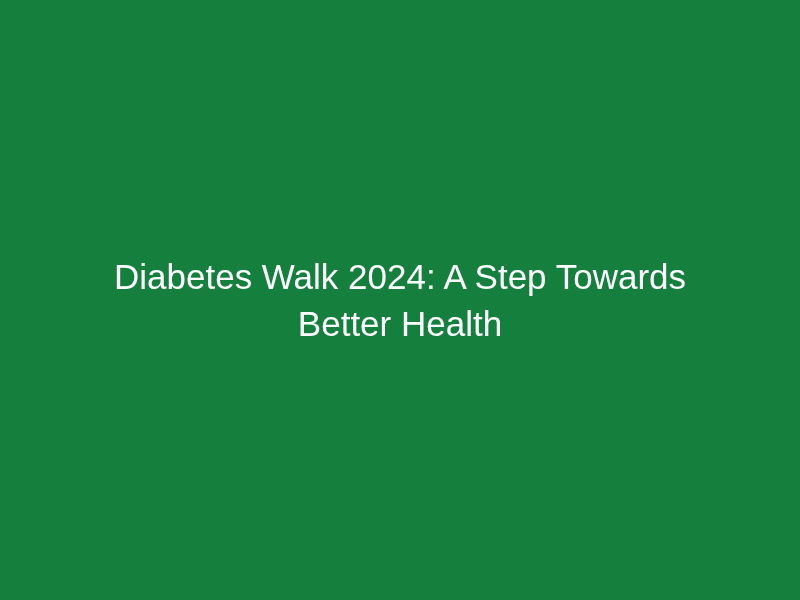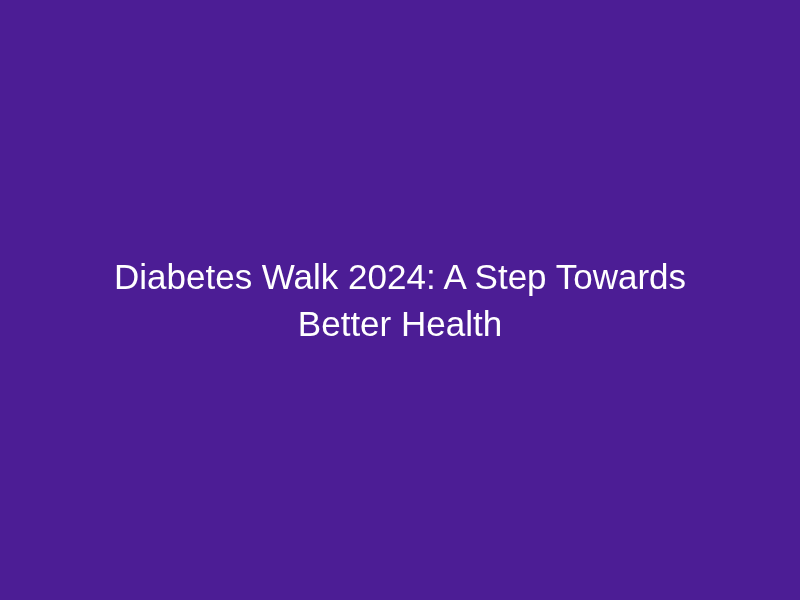--- a/index.html
+++ b/index.html
@@ -12,21 +12,21 @@
     width: 800px;
     height: 600px;
     overflow: hidden;
     font-family: "Liberation Sans", sans-serif;
     -webkit-font-smoothing: antialiased;
   }
 
   .page {
     width: 800px;
     height: 600px;
-    background-color: #4c1d95;
+    background-color: #15803d;
     display: flex;
     align-items: center;
     justify-content: center;
     box-sizing: border-box;
     position: relative;
   }
 
   .hero {
     width: 100%;
     padding: 0 80px;

